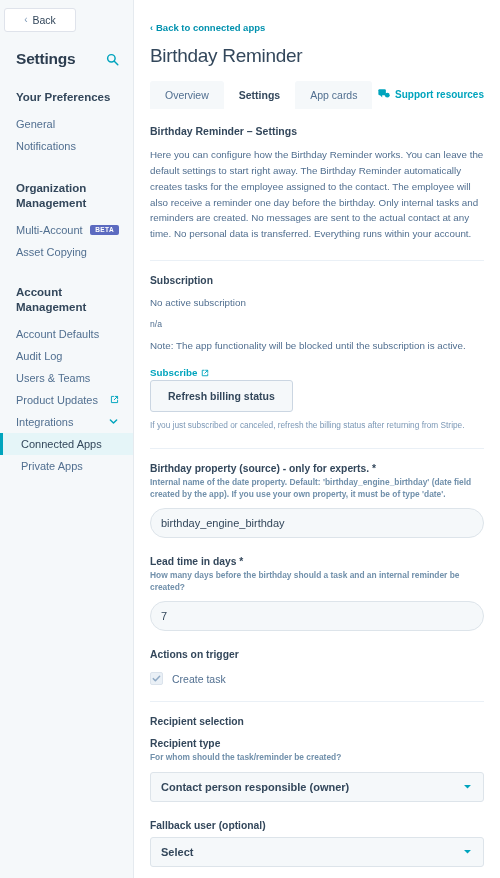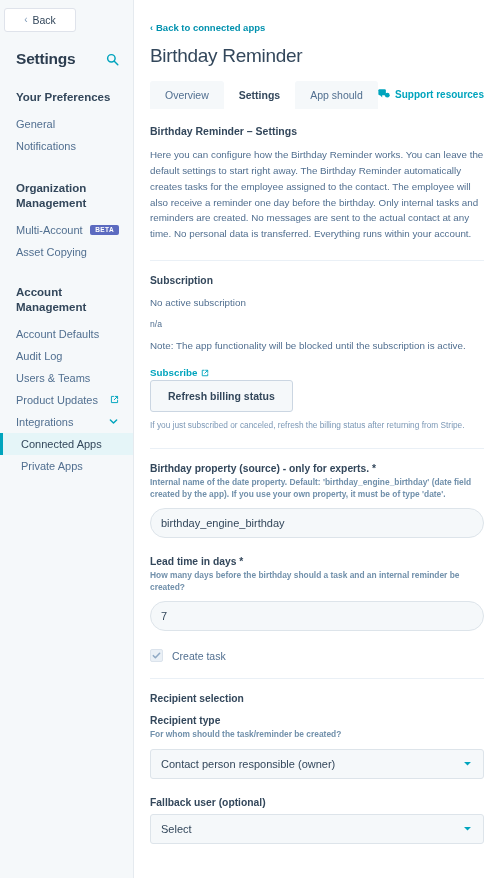--- a/index.html
+++ b/index.html
@@ -272,20 +272,21 @@
     background: #f5f8fa;
     border: 1px solid #dde4ea;
     border-radius: 3px;
     padding: 8px 10px;
     font-size: 11px;
     color: #33475b;
     display: flex;
     align-items: center;
     justify-content: space-between;
     cursor: pointer;
+    font-weight: bold;
   }
   .caret { width: 11px; height: 11px; display:block; }
 
   .checkrow {
     display: flex;
     align-items: center;
     gap: 9px;
     margin-top: 12px;
   }
   .checkbox {
@@ -391,21 +392,21 @@
 
     <div class="tabrow">
       <div class="tabs">
         <div class="tab">
           <span>Overview</span>
         </div>
         <div class="tab active">
           <span>Settings</span>
         </div>
         <div class="tab">
-          <span>App should</span>
+          <span>App cards</span>
         </div>
       </div>
       <div class="support">
         <span>
           <svg viewBox="0 0 16 16" fill="#00a4bd">
             <rect x="0.5" y="1.5" width="10" height="8" rx="1.6"></rect>
             <path d="M2.6 9.3h3v3.2z"></path>
             <circle cx="12.4" cy="9.6" r="3.2"></circle>
           </svg>
         </span>
@@ -449,20 +450,21 @@
     <div class="mt18"></div>
 
     
     <div class="field-label">Lead time in days *</div>
     <div class="field-help">How many days before the birthday should a task and an internal reminder be created?</div>
     <input class="input" value="7" style="">
 
     <div class="mt18"></div>
 
     
+    <div class="field-label">Actions on trigger</div>
     <div class="checkrow">
       <span class="checkbox">
         <svg viewBox="0 0 12 12" fill="none" stroke="#8fa9c4" stroke-width="2">
           <path d="M1.8 6.2l2.7 2.8L10.2 3" stroke-linecap="round" stroke-linejoin="round"></path>
         </svg>
       </span>
       <span class="checklabel">Create task</span>
     </div>
 
     <hr class="rule">

